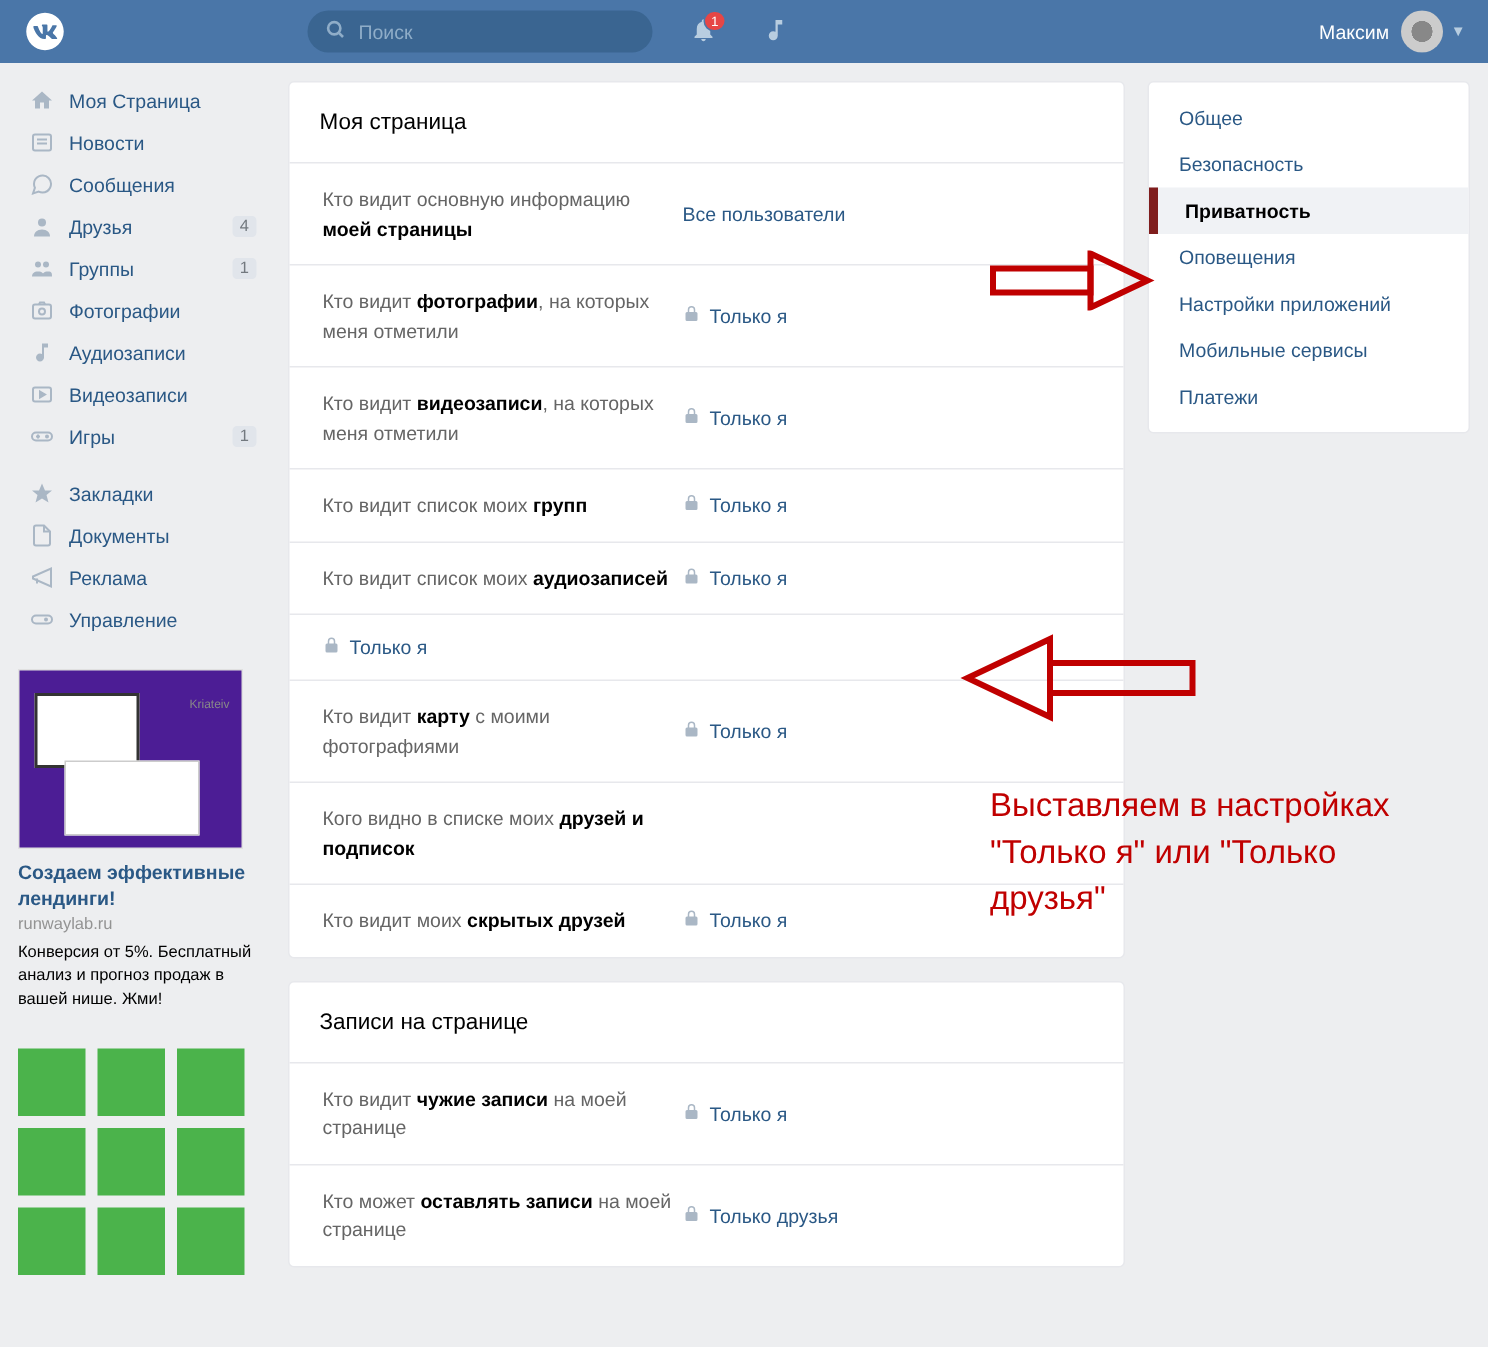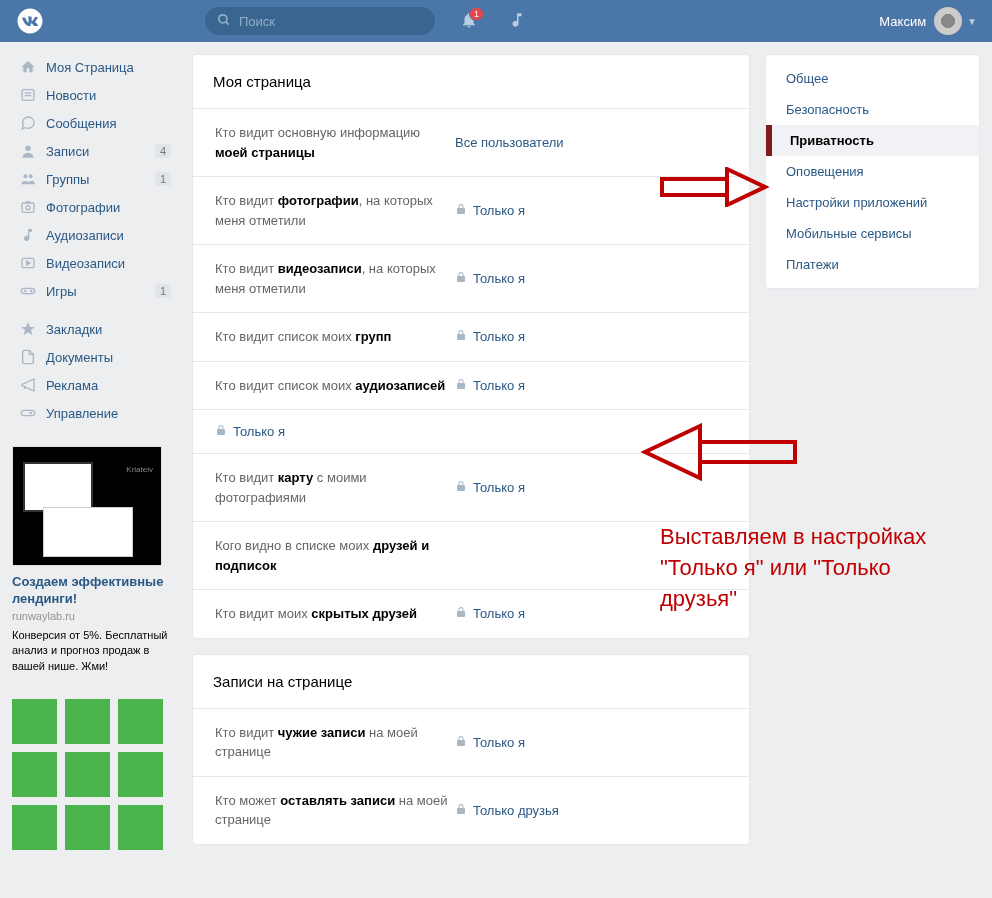--- a/index.html
+++ b/index.html
@@ -18,21 +18,21 @@
 .user-area { display: flex; align-items: center; color: #fff; font-size: 13px; }
 .user-area .avatar { width: 28px; height: 28px; border-radius: 50%; background: #ddd; margin-left: 8px; background-image: radial-gradient(circle, #888 35%, #ccc 36%); }
 .user-area .chev { color: #b8cde0; margin-left: 5px; font-size: 10px; }
 .layout { display: flex; padding: 12px; gap: 15px; }
 .sidebar { width: 165px; flex-shrink: 0; }
 .nav-item { display: flex; align-items: center; padding: 5px 6px; margin-bottom: 2px; color: #2a5885; cursor: pointer; font-size: 13px; }
 .nav-item .nicon { width: 20px; color: #aab7c5; margin-right: 8px; display: flex; align-items: center; justify-content: center; }
 .nav-item .count { margin-left: auto; background: #e1e5eb; color: #73797f; border-radius: 3px; padding: 1px 5px; font-size: 11px; }
 .nav-sep { height: 10px; }
 .ad-block { margin-top: 20px; }
-.ad-img { width: 150px; height: 120px; background: #000000; border: 1px solid #e0e0e0; position: relative; overflow: hidden; }
+.ad-img { width: 150px; height: 120px; background: #4c1d95; border: 1px solid #e0e0e0; position: relative; overflow: hidden; }
 .ad-img .screen1 { position: absolute; top: 15px; left: 10px; width: 70px; height: 50px; background: #fff; border: 2px solid #333; }
 .ad-img .screen2 { position: absolute; top: 60px; left: 30px; width: 90px; height: 50px; background: #fff; border: 1px solid #ccc; }
 .ad-img .klogo { position: absolute; top: 18px; right: 8px; font-size: 8px; color: #888; }
 .ad-title { color: #2a5885; font-size: 13px; font-weight: bold; margin-top: 8px; line-height: 1.3; }
 .ad-domain { color: #939393; font-size: 11px; margin-top: 2px; }
 .ad-text { color: #000; font-size: 11px; margin-top: 6px; line-height: 1.4; }
 .green-grid { display: grid; grid-template-columns: repeat(3, 45px); grid-gap: 8px; margin-top: 25px; }
 .green-grid div { width: 45px; height: 45px; background: #4bb34b; }
 .main { flex: 1; }
 .panel { background: #fff; border: 1px solid #e7e8ec; border-radius: 4px; margin-bottom: 15px; }
@@ -118,21 +118,21 @@
             </span>
             <span>Сообщения</span>
           </div>
           <div class="nav-item">
             <span class="nicon">
               <svg width="16" height="16" viewBox="0 0 24 24" fill="currentColor">
                 <circle cx="12" cy="8" r="4"></circle>
                 <path d="M4 22c0-4 3-7 8-7s8 3 8 7"></path>
               </svg>
             </span>
-            <span>Записи</span>
+            <span>Друзья</span>
             <span class="count">4</span>
           </div>
           <div class="nav-item">
             <span class="nicon">
               <svg width="16" height="16" viewBox="0 0 24 24" fill="currentColor">
                 <circle cx="8" cy="8" r="3"></circle>
                 <circle cx="16" cy="8" r="3"></circle>
                 <path d="M2 20c0-3 2-5 6-5s6 2 6 5M12 20c0-3 2-5 6-5s4 2 4 5"></path>
               </svg>
             </span>

